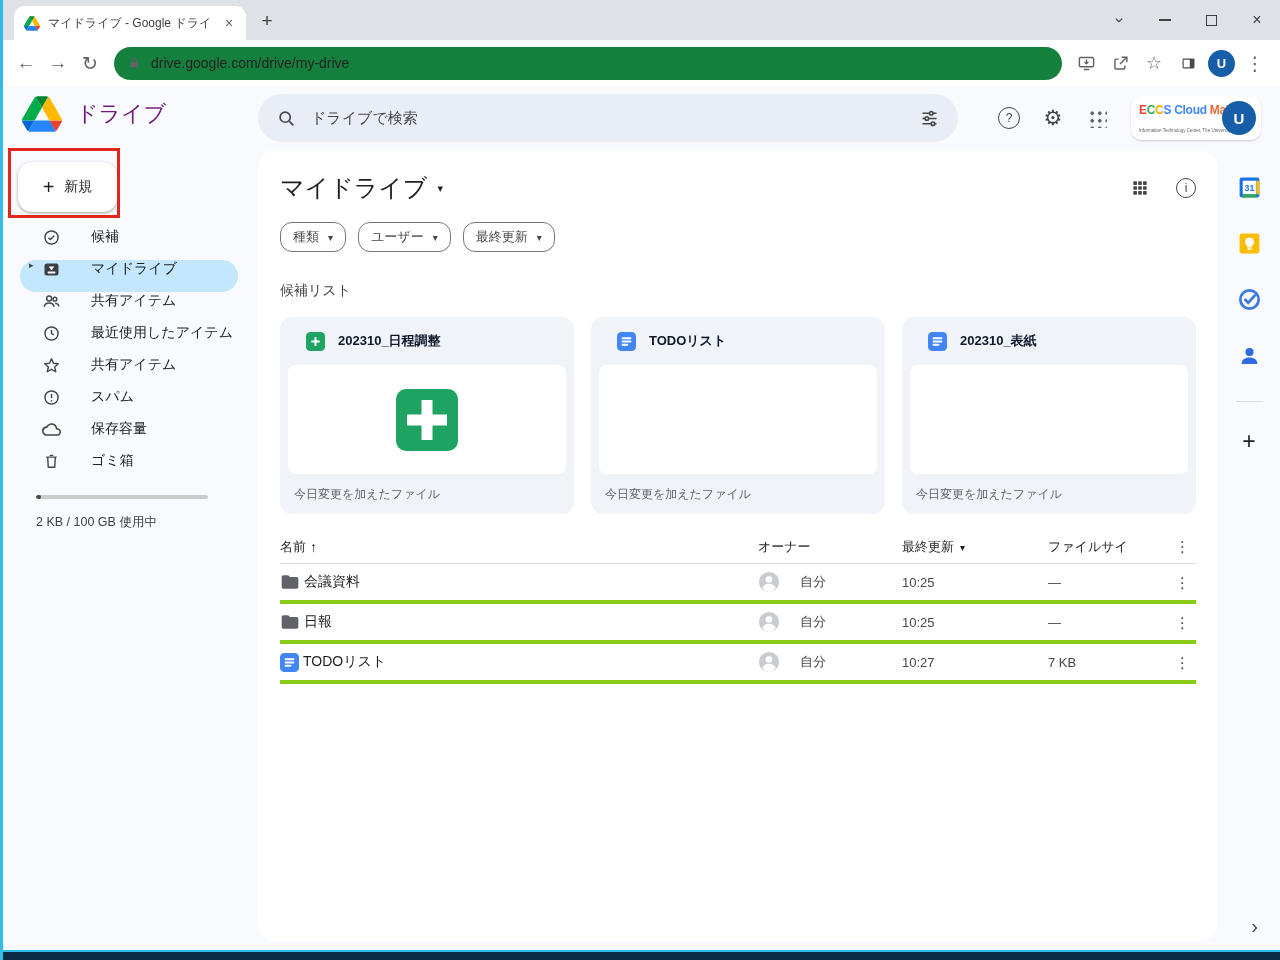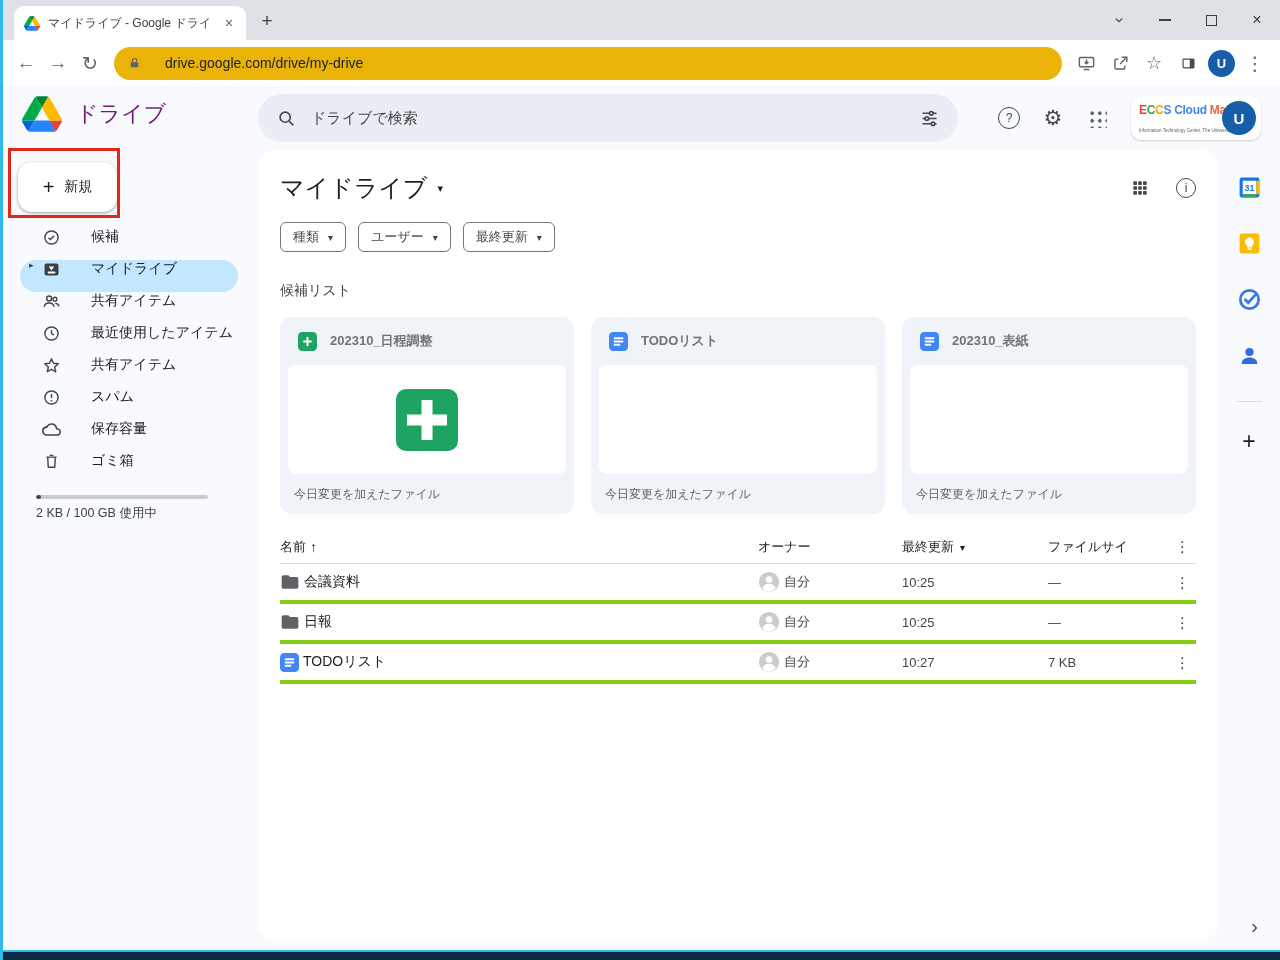--- a/index.html
+++ b/index.html
@@ -13,21 +13,21 @@
   .tab{margin-left:14px;width:232px;height:34px;background:#fff;border-radius:10px 10px 0 0;display:flex;align-items:center;padding:0 8px 0 10px;gap:8px}
   .tab-title{font-size:12px;color:#3C4043;flex:1;white-space:nowrap;overflow:hidden}
   .tab-close{font-size:14px;color:#5F6368;width:18px;height:18px;display:flex;align-items:center;justify-content:center;border-radius:50%}
   .newtab{width:30px;height:30px;margin:0 0 4px 6px;display:flex;align-items:center;justify-content:center;font-size:19px;color:#3C4043}
   .wincontrols{margin-left:auto;display:flex;height:40px}
   .wc{width:46px;height:40px;display:flex;align-items:center;justify-content:center;color:#3C4043;font-size:16px}
   .wc .bar{width:12px;height:1.8px;background:#3C4043}
   .wc .box{width:11px;height:11px;border:1.6px solid #3C4043}
   .toolbar{position:absolute;top:40px;left:0;right:0;height:46px;background:#fff;display:flex;align-items:center;padding:0 10px}
   .nav-ic{width:32px;height:32px;display:flex;align-items:center;justify-content:center;font-size:19px;color:#5F6368}
-  .omnibox{margin-left:8px;width:948px;height:33px;border-radius:17px;background:#eab308;display:flex;align-items:center;padding:0 14px;gap:24px}
+  .omnibox{margin-left:8px;width:948px;height:33px;border-radius:17px;background:#15803d;display:flex;align-items:center;padding:0 14px;gap:10px}
   .url{font-size:14px;color:#202124}
   .obx-icons{display:flex;align-items:center;margin-left:10px;gap:6px}
   .obx-icons .nav-ic{width:28px}
   .avatar-sm{width:27px;height:27px;border-radius:50%;background:var(--avatar-blue,#175EA8);color:#fff;font-size:13px;font-weight:bold;display:flex;align-items:center;justify-content:center}
 
   
   .app{position:absolute;top:86px;left:0;right:0;bottom:10px;background:var(--app-bg,#F8FAFD)}
   .brand{position:absolute;left:22px;top:10px;display:flex;align-items:center;gap:14px}
   .brand-name{font-size:22px;color:#701a75}
   .search{position:absolute;left:258px;top:8px;width:700px;height:48px;border-radius:24px;background:var(--searchbar-bg,#E9EEF6);display:flex;align-items:center;padding:0 18px;gap:14px}
@@ -49,50 +49,50 @@
   .newbtn{position:absolute;left:18px;top:76px;width:99px;height:50px;background:#fff;border-radius:14px;box-shadow:0 1px 2px rgba(60,64,67,.3),0 1px 3px 1px rgba(60,64,67,.15);display:flex;align-items:center;justify-content:center;gap:10px;font-size:14px;color:#1F1F1F}
   .newbtn .plus{font-size:20px;color:#1F1F1F}
 
   .nav{position:absolute;left:20px;top:142px;width:218px}
   .nav-item{height:32px;border-radius:16px;display:flex;align-items:flex-start;padding-left:22px;gap:30px;font-size:14px;color:#202124;position:relative}
   .nav-item.selected{background:var(--selected-pill,#C2E7FF)}
   .nav-item .rcaret{position:absolute;left:9px;font-size:9px;color:#444746}
   .nic{width:19px;height:19px}
   .storage-track{position:absolute;left:36px;top:409px;width:172px;height:4px;border-radius:2px;background:#C9CCCB;overflow:hidden}
   .storage-fill{height:100%;background:#444746;border-radius:2px;width:3%}
-  .storage-text{position:absolute;left:36px;top:419px;font-size:12.5px;color:#3C4043}
+  .storage-text{position:absolute;left:36px;top:428px;font-size:12.5px;color:#3C4043}
 
   .panel{position:absolute;left:258px;top:64px;width:960px;bottom:9px;background:#fff;border-radius:18px;overflow:hidden}
   .panel-inner{padding:18px 22px}
   .title-row{display:flex;align-items:center;height:40px}
   .page-title{font-size:24px;color:#1F1F1F}
   .tcaret{font-size:11px;color:#1F1F1F;margin-left:10px}
   .title-right{margin-left:auto;display:flex;align-items:center;gap:26px}
   .chips{display:flex;gap:12px;margin-top:14px}
-  .chip{height:30px;border:1px solid #747775;border-radius:6px;display:inline-flex;align-items:center;padding:0 12px;font-size:13px;color:#444746;gap:9px;background:#fff}
+  .chip{height:30px;border:1px solid #747775;border-radius:12px;display:inline-flex;align-items:center;padding:0 12px;font-size:13px;color:#444746;gap:9px;background:#fff}
   .chip .ccaret{font-size:10px;color:#444746}
   .sugg-head{margin-top:30px;font-size:14px;color:#444746}
   .cards{display:flex;gap:17px;margin-top:17px}
   .card{width:295px;height:197px;background:var(--card-bg,#F0F4F9);border-radius:12px;display:flex;flex-direction:column;overflow:hidden}
-  .card-h{height:48px;display:flex;align-items:center;padding:0 18px;gap:13px;font-size:13px;font-weight:bold;color:#737373}
+  .card-h{height:48px;display:flex;align-items:center;padding:0 26px;gap:13px;font-size:13px;font-weight:bold;color:#0f172a}
   .thumb{margin:0 8px;background:#fff;border-radius:8px;flex:1;display:flex;align-items:center;justify-content:center}
   .card-f{height:40px;display:flex;align-items:center;padding:0 14px;font-size:12px;color:#5F6368}
   .sheets-big{width:62px;height:62px;background:var(--sheets-green,#1EA362);border-radius:10px;position:relative}
   .sheets-big::before{content:"";position:absolute;left:50%;top:11px;bottom:11px;width:11px;transform:translateX(-50%);background:#fff}
   .sheets-big::after{content:"";position:absolute;top:50%;left:11px;right:11px;height:11px;transform:translateY(-50%);background:#fff}
 
   .thead{display:flex;align-items:center;height:34px;margin-top:16px;border-bottom:1px solid #DADCE0;font-size:13px;color:#1F1F1F}
   .c-name{flex:1;display:flex;align-items:center;gap:4px;min-width:0}
   .c-owner{width:144px}.c-mod{width:146px}.c-size{width:112px}
   .c-menu{width:36px;display:flex;justify-content:flex-end;padding-right:6px}
   .sort-up{font-size:14px;color:#1F1F1F}
   .sort-desc{font-size:10px;margin-left:6px}
   .trow{display:flex;align-items:center;height:40px;border-bottom:4px solid #84cc16;font-size:13.5px}
   .fname{font-size:14px;color:#1F1F1F;white-space:nowrap}
-  .owner-cell{display:flex;align-items:center;gap:4px;font-size:13px;color:#444746}
+  .owner-cell{display:flex;align-items:center;gap:20px;font-size:13px;color:#444746}
   .dim{font-size:13px;color:#444746}
   .kebab{font-size:15px;color:#444746;line-height:1}
 
   .rail{position:absolute;right:0;top:64px;width:62px;bottom:0;display:flex;flex-direction:column;align-items:center;padding-top:25px}
   .rail-ic{width:25px;height:25px;margin-bottom:31px}
   .rail-div{width:26px;height:1px;background:#DADCE0;margin:2px 0 0}
   .rail-plus{margin-top:26px;font-size:23px;color:#202124}
   .rail-chevron{position:absolute;bottom:12px;right:22px;font-size:20px;color:#444746}
 
   .left-strip{position:absolute;left:0;top:0;bottom:0;width:3px;background:var(--edge-cyan,#31BBE9);z-index:60}

